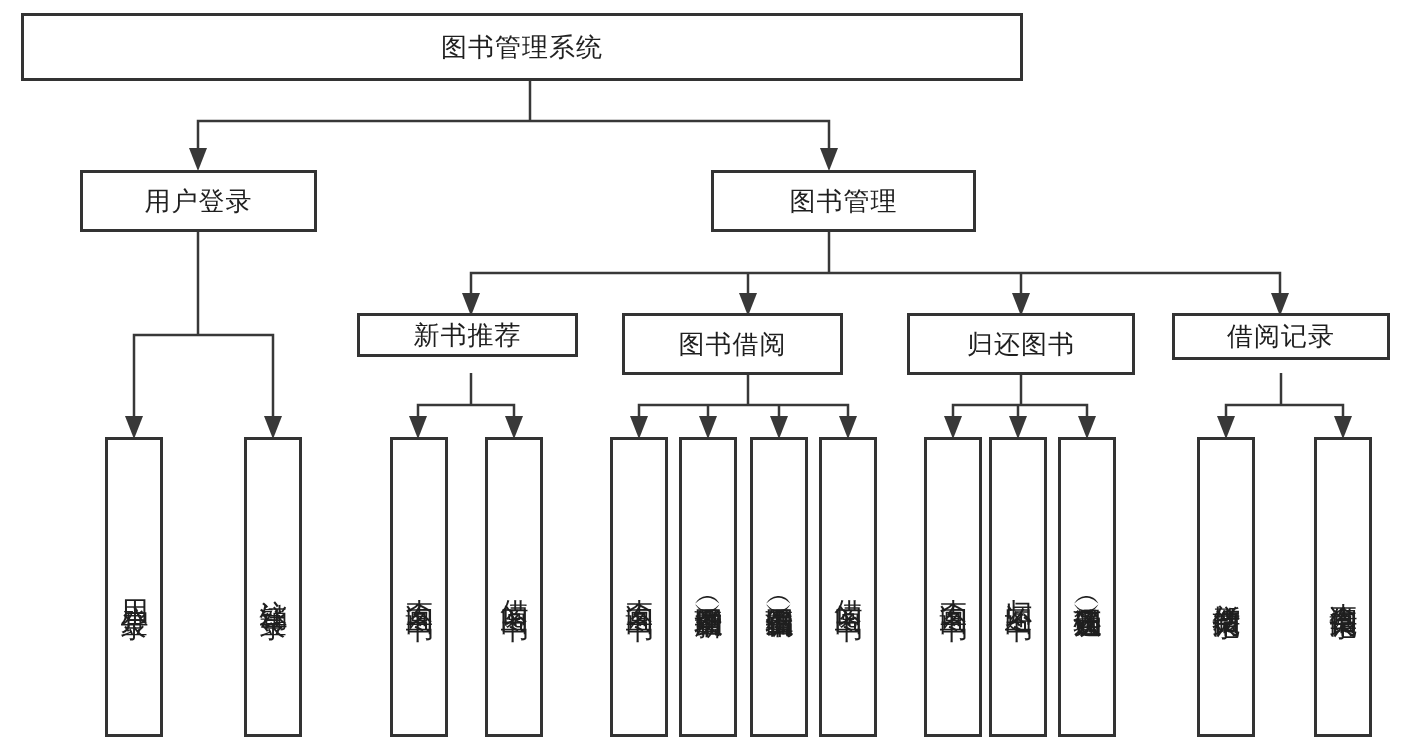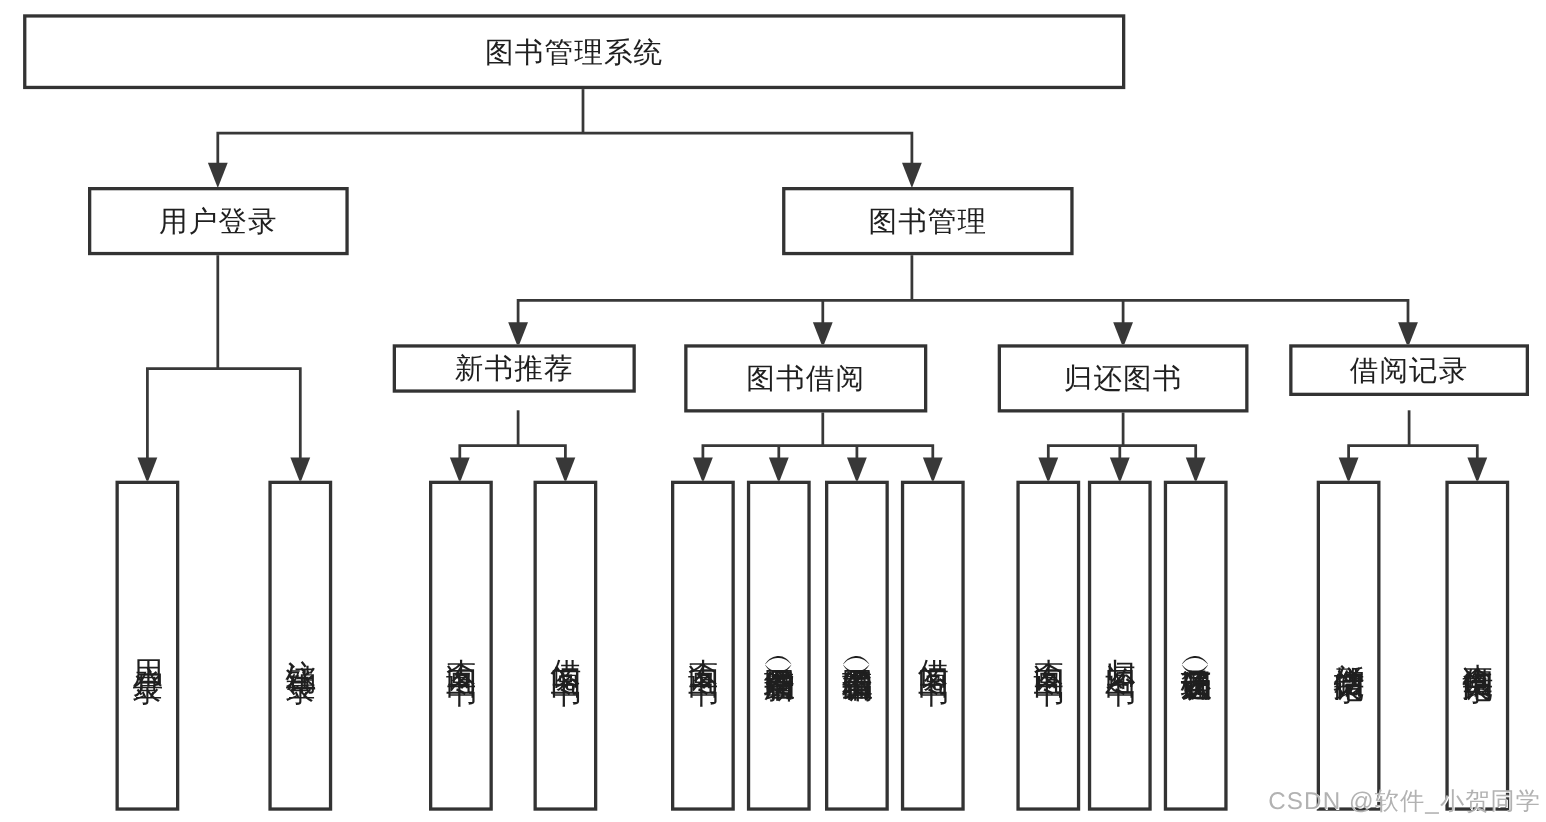--- a/index.html
+++ b/index.html
@@ -156,15 +156,14 @@
   <div class="vbox ls9" style="left:750px;">编辑图书（管理员）</div>
   <div class="vbox ls4" style="left:819px;">借阅图书</div>
 
   <div class="vbox ls4" style="left:924px;">查询图书</div>
   <div class="vbox ls4" style="left:989px;">归还图书</div>
   <div class="vbox ls9" style="left:1058px;">确认归还（管理员）</div>
 
   <div class="vbox ls6" style="left:1197px;">新增借阅记录</div>
   <div class="vbox ls6" style="left:1314px;">查询借阅记录</div>
 
-  <div class="watermark">CSDN @软件_小贺同学</div>
 
 </div>
 
 </body></html>

